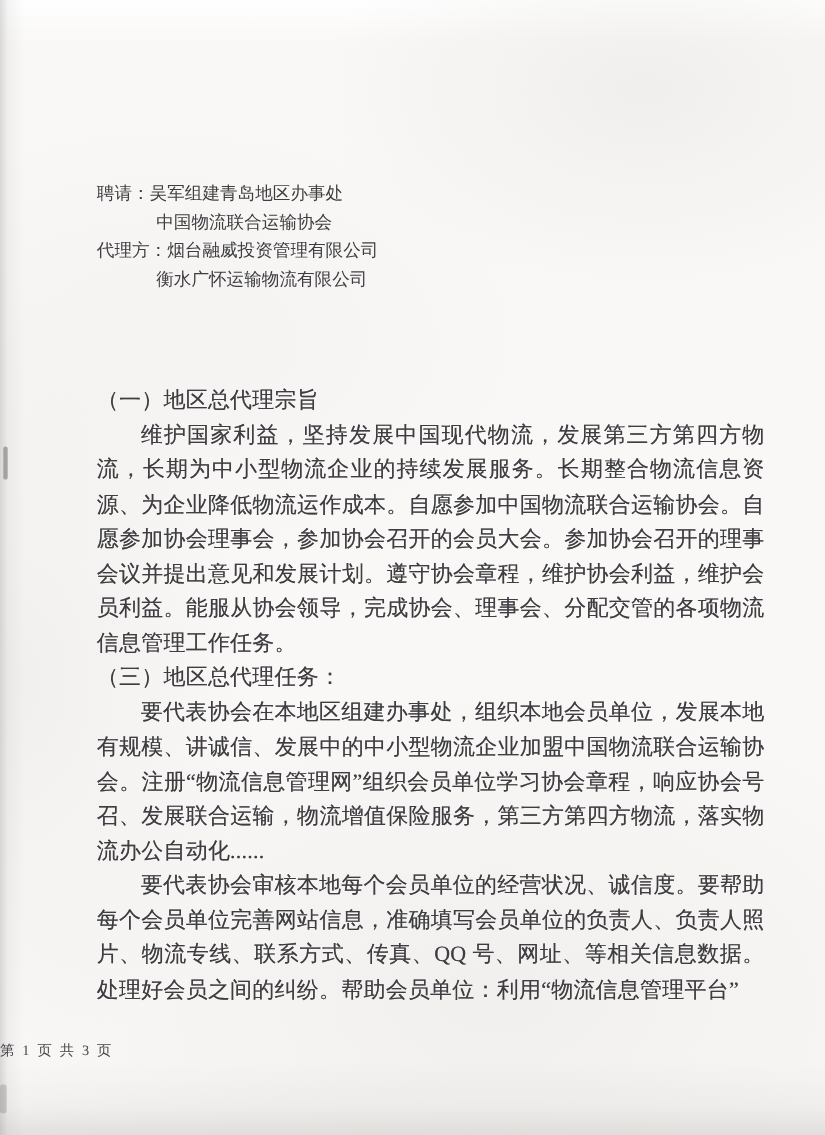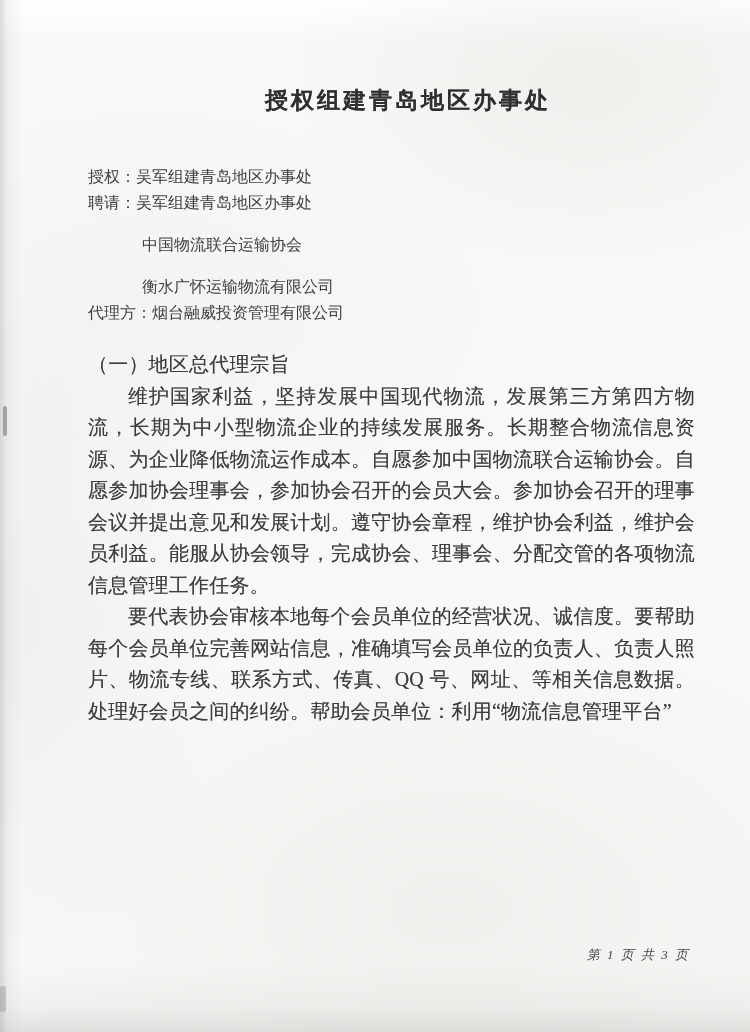--- a/index.html
+++ b/index.html
@@ -35,67 +35,64 @@
     margin:0;font-size:23px;line-height:37px;font-weight:bold;
     letter-spacing:3px;color:#2f2f33;
     text-shadow:0 0 0.5px rgba(47,47,51,0.7);
   }
   .header-block{
     position:absolute;top:164px;left:88px;width:620px;
     font-size:16px;line-height:26px;
   }
   .hline{white-space:nowrap;}
   .hline .hlabel{display:inline-block;}
-  .hline.indent{padding-left:54px;margin-top:16px;}
+  .hline.indent{padding-left:54px;}
   .body-block{
     position:absolute;top:349px;left:88px;width:607px;
     font-size:20px;line-height:31.5px;
     text-align:justify;letter-spacing:0.2px;
     text-shadow:0 0 0.4px rgba(62,62,66,0.6);
   }
   .sec-heading{margin:0;}
   .body-block p{margin:0;text-indent:2em;}
   .page-footer{
     position:absolute;top:946px;left:0;width:690px;
-    text-align:right;font-size:13px;letter-spacing:2px;
+    text-align:left;font-size:13px;letter-spacing:2px;
     color:#46464a;
-    font-style:italic;
   }
 </style>
 </head>
 <body>
 
 <div class="paper">
   <div class="edge-mark"></div>
   <div class="edge-mark2"></div>
 
   <div class="titles">
-    <h1>授权组建青岛地区办事处</h1>
   </div>
 
   <div class="header-block">
-    <div class="hline">
-      <span class="hlabel">授权：</span><span>吴军组建青岛地区办事处</span>
-    </div>
     <div class="hline">
       <span class="hlabel">聘请：</span><span>吴军组建青岛地区办事处</span>
     </div>
     <div class="hline indent">
       <span>中国物流联合运输协会</span>
     </div>
+    <div class="hline">
+      <span class="hlabel">代理方：</span><span>烟台融威投资管理有限公司</span>
+    </div>
     <div class="hline indent">
       <span>衡水广怀运输物流有限公司</span>
-    </div>
-    <div class="hline">
-      <span class="hlabel">代理方：</span><span>烟台融威投资管理有限公司</span>
     </div>
   </div>
 
   <div class="body-block">
     <div class="sec-heading">（一）地区总代理宗旨</div>
     <p>维护国家利益，坚持发展中国现代物流，发展第三方第四方物流，长期为中小型物流企业的持续发展服务。长期整合物流信息资源、为企业降低物流运作成本。自愿参加中国物流联合运输协会。自愿参加协会理事会，参加协会召开的会员大会。参加协会召开的理事会议并提出意见和发展计划。遵守协会章程，维护协会利益，维护会员利益。能服从协会领导，完成协会、理事会、分配交管的各项物流信息管理工作任务。</p>
 
 
+    <div class="sec-heading">（三）地区总代理任务：</div>
+    <p>要代表协会在本地区组建办事处，组织本地会员单位，发展本地有规模、讲诚信、发展中的中小型物流企业加盟中国物流联合运输协会。注册“物流信息管理网”组织会员单位学习协会章程，响应协会号召、发展联合运输，物流增值保险服务，第三方第四方物流，落实物流办公自动化......</p>
     <p>要代表协会审核本地每个会员单位的经营状况、诚信度。要帮助每个会员单位完善网站信息，准确填写会员单位的负责人、负责人照片、物流专线、联系方式、传真、QQ 号、网址、等相关信息数据。处理好会员之间的纠纷。帮助会员单位：利用“物流信息管理平台”</p>
   </div>
 
   <div class="page-footer">第 1 页 共 3 页</div>
 </div>
 
 </body></html>

